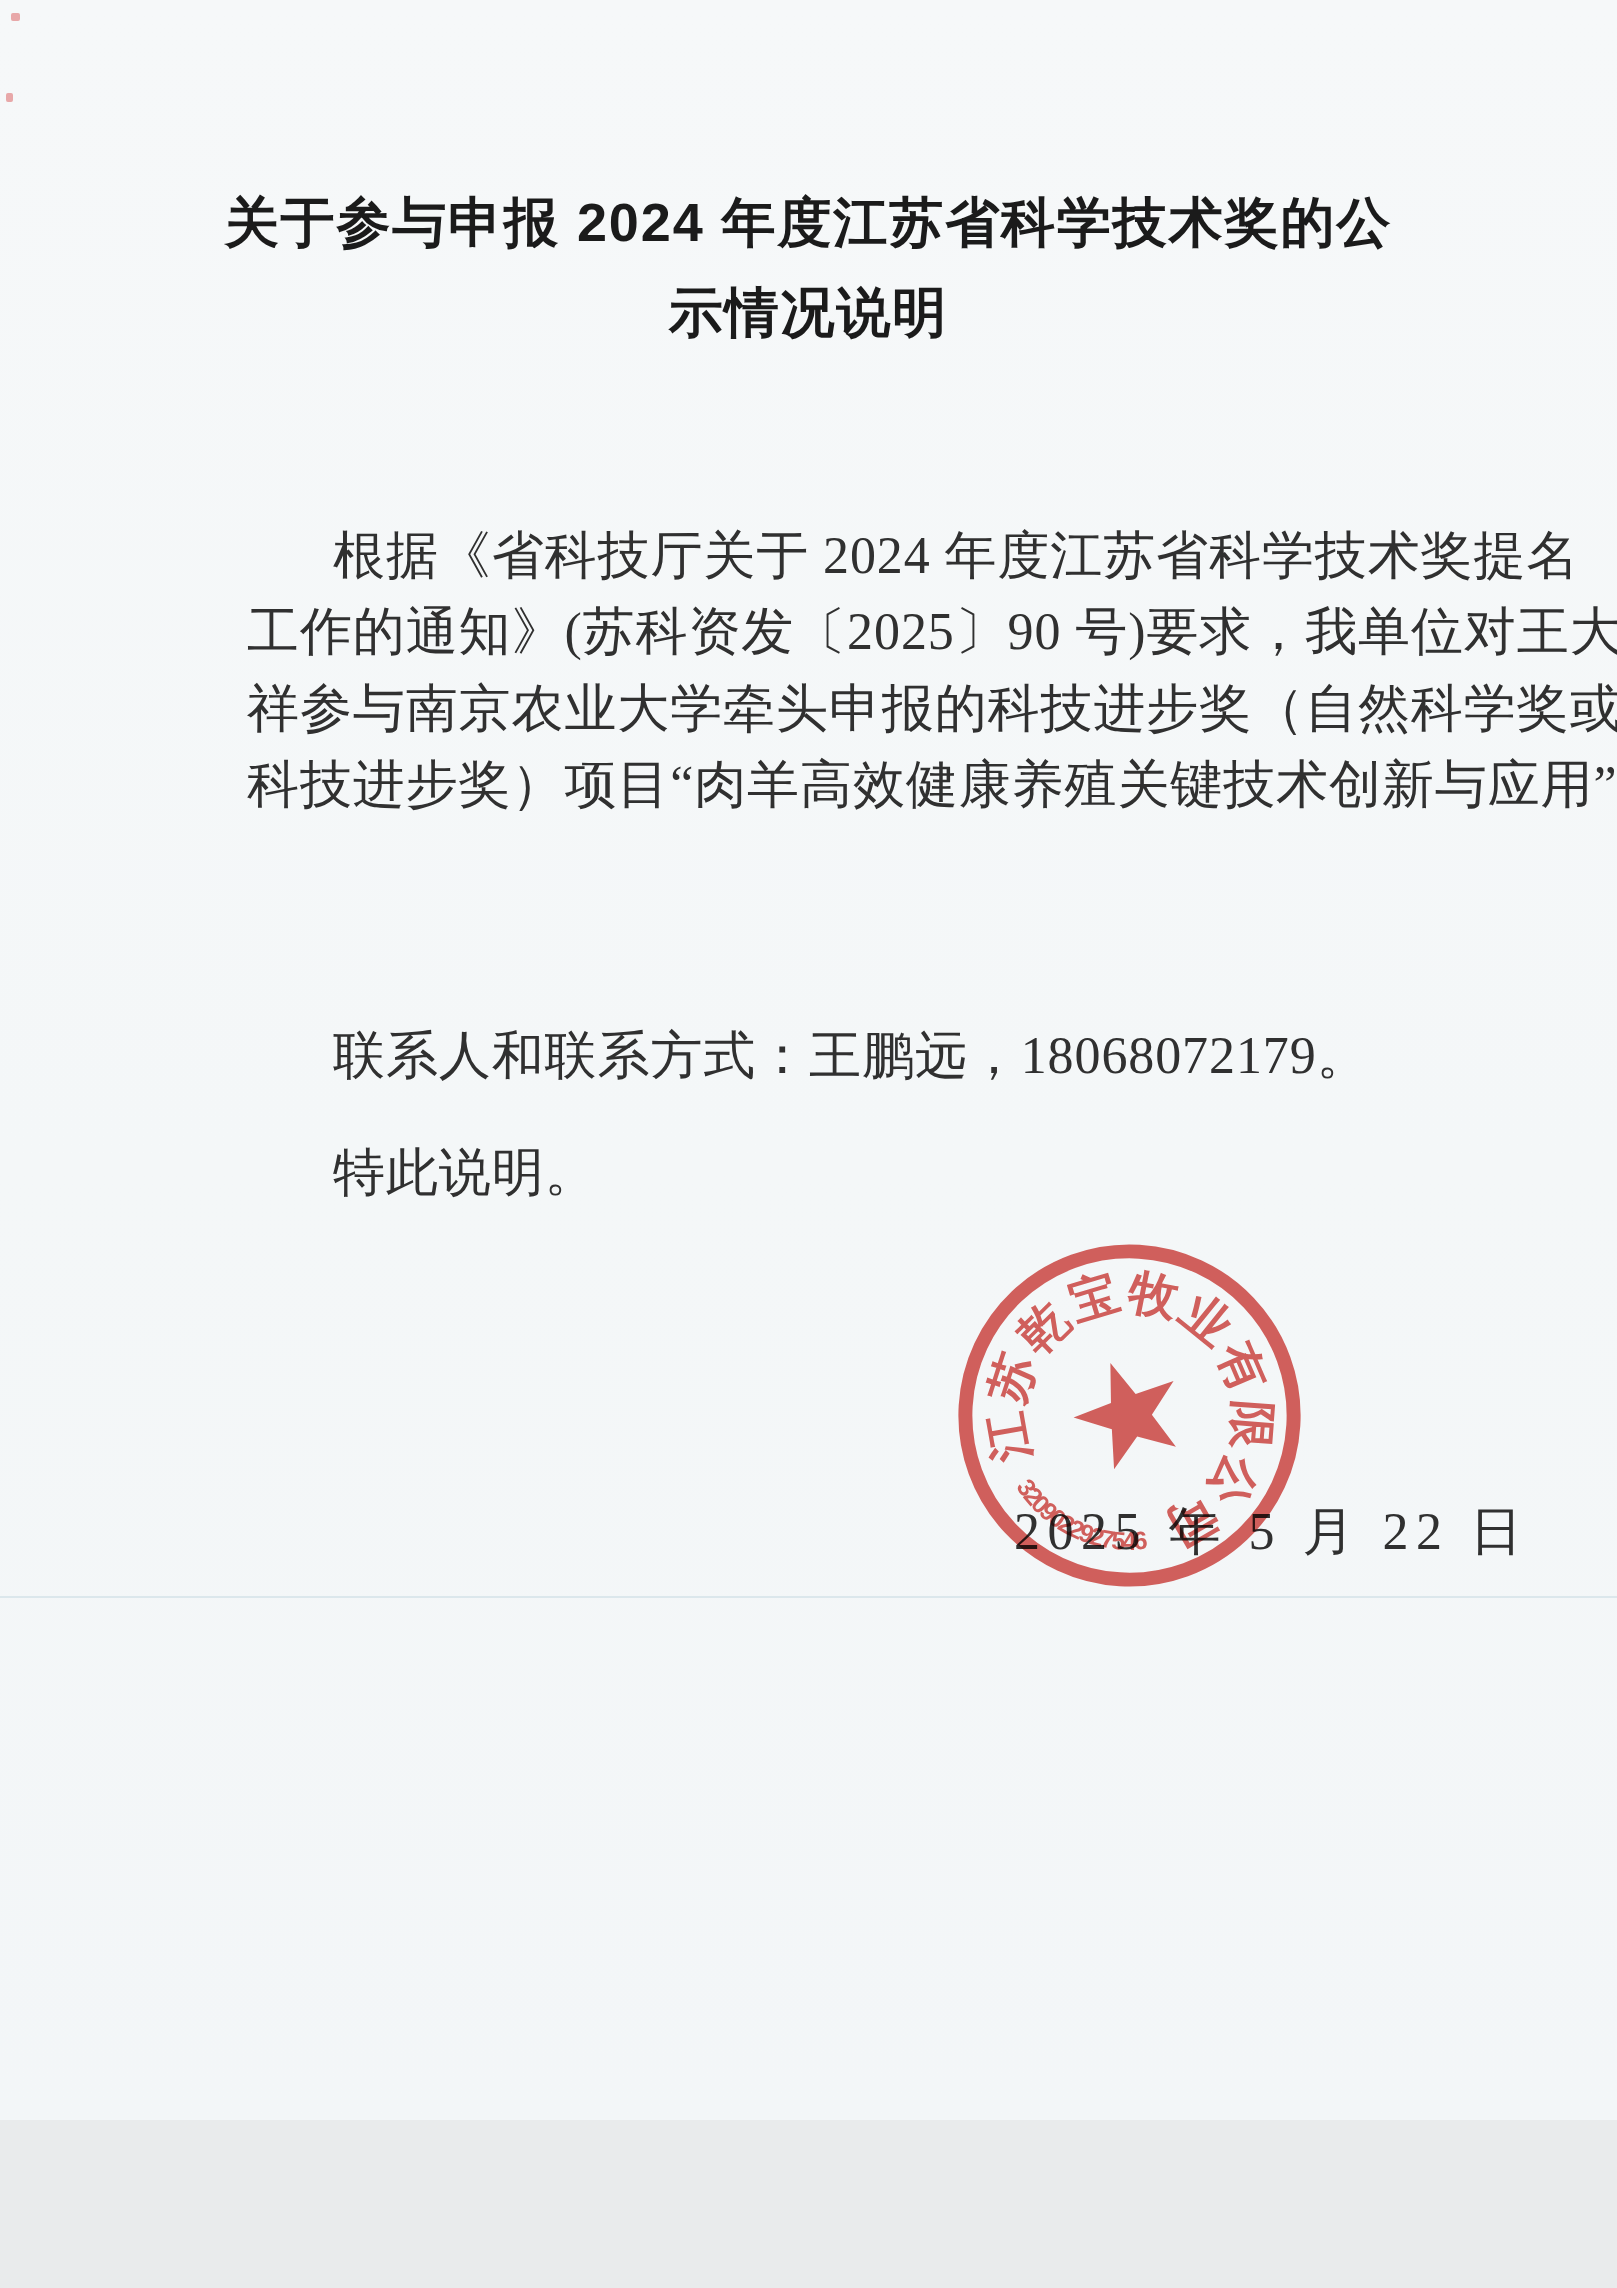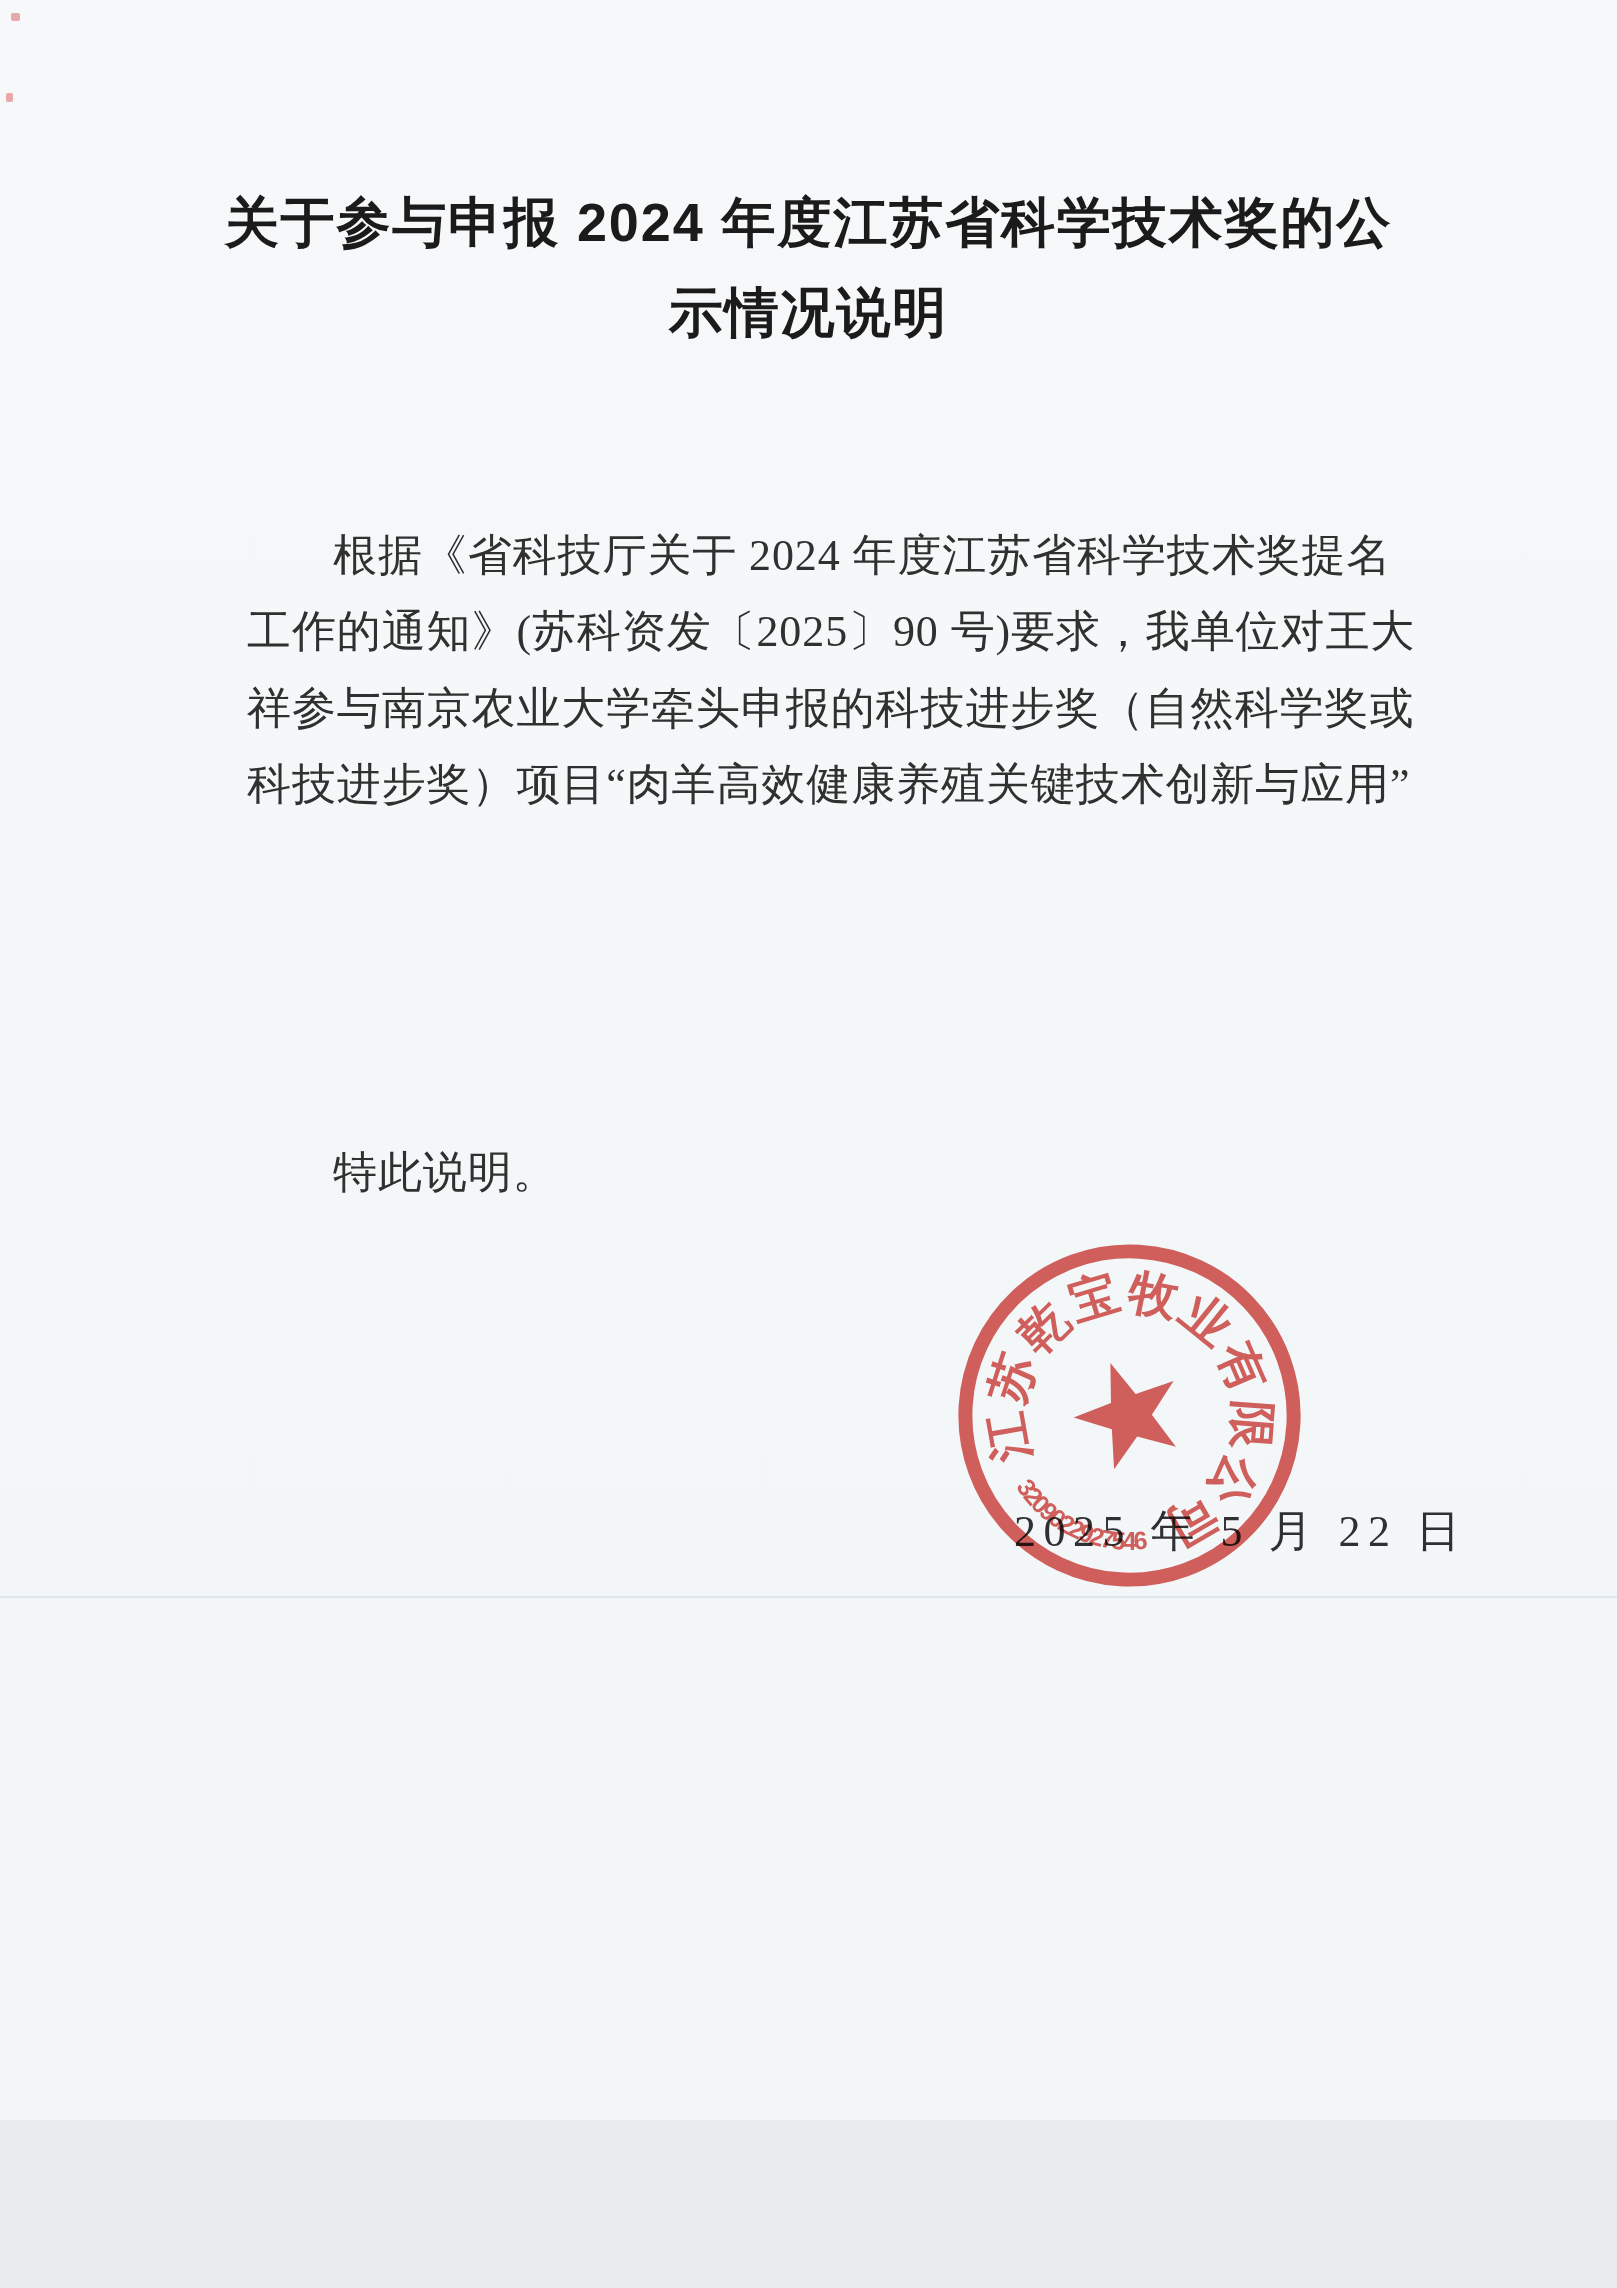--- a/index.html
+++ b/index.html
@@ -25,21 +25,21 @@
     font-family: "Liberation Sans", sans-serif;
     font-weight: bold;
     font-size: 54px;
     line-height: 90px;
     color: #1b1b1b;
     letter-spacing: 1.9px;
   }
   .body-line {
     position: absolute;
     left: 247px;
-    font-size: 44px;
+    font-size: 52px;
     line-height: 56px;
     white-space: nowrap;
     letter-spacing: 0.9px;
     color: #303030;
   }
   .indent { padding-left: 86px; }
   .bl0 { top: 528px; }
   .bl1 { top: 604px; }
   .bl2 { top: 681px; }
   .bl3 { top: 757px; }
@@ -91,20 +91,21 @@
   <div class="doc-title">
     <div>关于参与申报 2024 年度江苏省科学技术奖的公</div>
     <div>示情况说明</div>
   </div>
 
   <div class="body-line bl0 indent">根据《省科技厅关于 2024 年度江苏省科学技术奖提名</div>
   <div class="body-line bl1">工作的通知》(苏科资发〔2025〕90 号)要求，我单位对王大</div>
   <div class="body-line bl2">祥参与南京农业大学牵头申报的科技进步奖（自然科学奖或</div>
   <div class="body-line bl3">科技进步奖）项目“肉羊高效健康养殖关键技术创新与应用”</div>
 
+  <div class="body-line contact-line">联系人和联系方式：王鹏远，18068072179。</div>
 
   <div class="body-line closing-line">特此说明。</div>
 
 
   <div class="body-line date-line">2025 年 5 月 22 日</div>
 
   <div class="seal">
     <svg viewBox="0 0 400 400">
         <g transform="rotate(25 200 200)">
           <circle cx="200" cy="200" r="176" fill="none" stroke="#d23f3a" stroke-width="15"></circle>

